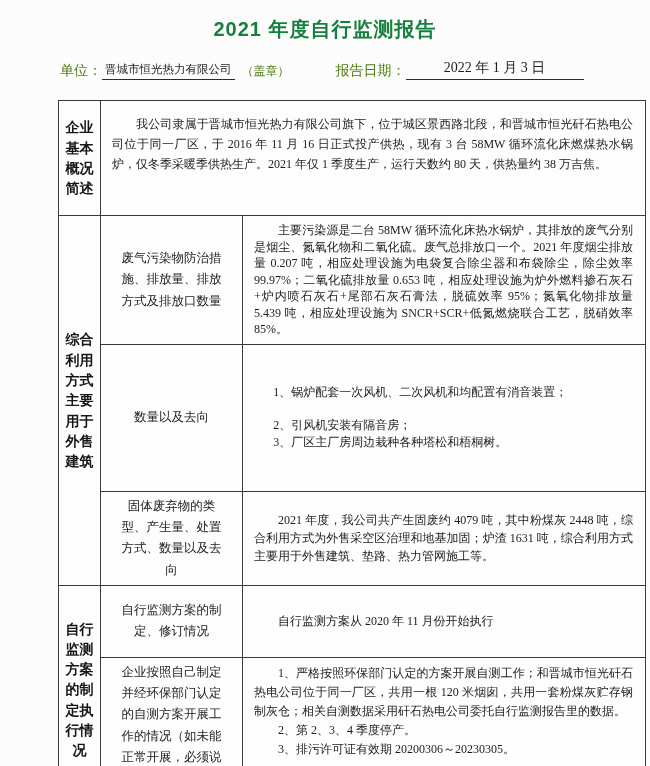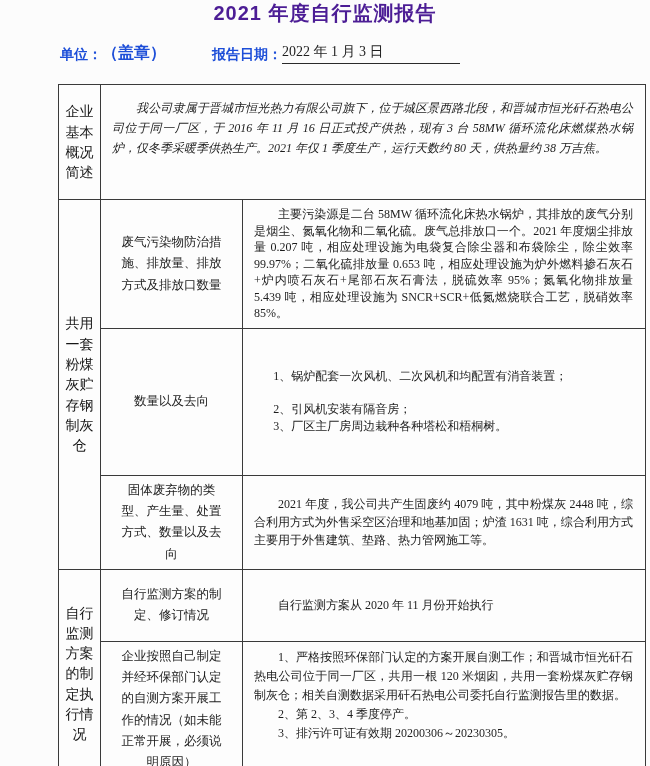--- a/index.html
+++ b/index.html
@@ -7,52 +7,52 @@
   .page {
     position: relative;
     width: 650px;
     height: 766px;
     background: #fcfcfc;
     color: #1e1e1e;
     font-family: "Liberation Serif", "DejaVu Serif", serif;
     overflow: hidden;
   }
   .doc-title {
-    padding-top: 0;
+    padding-top: 16px;
     text-align: center;
     font-family: "Liberation Sans", "DejaVu Sans", sans-serif;
     font-weight: bold;
     font-size: 20px;
     letter-spacing: 1px;
-    color: #4c1d95;
+    color: #15803d;
   }
   .meta-row {
     display: flex;
     align-items: flex-end;
     margin: 16px 5px 0 60px;
     white-space: nowrap;
   }
   .meta-label {
     font-family: "Liberation Sans", "DejaVu Sans", sans-serif;
-    font-weight: bold;
+    font-weight: normal;
     font-size: 14px;
-    color: #1d4ed8;
+    color: #4d7c0f;
   }
   .unit-value {
     font-size: 11.5px;
     border-bottom: 1px solid #2a2a2a;
     padding: 0 3px 2px 3px;
     min-width: 128px;
     text-align: center;
   }
-  .unit-seal { font-size: 16px; margin-left: 0; }
+  .unit-seal { font-size: 12px; margin-left: 7px; }
   .date-group { display: flex; align-items: flex-end; margin-left: 46px; }
   .date-value {
     width: 178px;
-    text-align: left;
+    text-align: center;
     font-size: 14px;
     border-bottom: 1.5px solid #2a2a2a;
     padding-bottom: 2px;
   }
   table.report {
     border-collapse: collapse;
     table-layout: fixed;
     width: 587px;
     margin: 20px 0 0 58px;
     background: #fdfdfd;
@@ -60,21 +60,21 @@
   table.report td {
     border: 1px solid #3a3a3a;
     vertical-align: middle;
     overflow: hidden;
   }
   .vhead { text-align: center; }
   .vhead .vtext {
     width: 2em;
     margin: 0 auto;
     font-family: "Liberation Sans", "DejaVu Sans", sans-serif;
-    font-weight: normal;
+    font-weight: bold;
     font-size: 14px;
     line-height: 1.45;
     word-break: break-all;
     text-align: center;
     color: #161616;
   }
   .rlabel {
     text-align: center;
     font-size: 12.5px;
     line-height: 1.7;
@@ -82,38 +82,39 @@
     color: #1c1c1c;
   }
   .content {
     font-size: 12px;
     padding: 6px 12px 6px 11px;
     text-align: justify;
     color: #1c1c1c;
   }
   .content p { text-indent: 2em; }
   .v-top { vertical-align: top !important; }
-  .lh-normal { line-height: 1.66; font-style: italic; }
+  .lh-normal { line-height: 1.66; }
   .lh-tight  { line-height: 1.38; }
   .lh-mid    { line-height: 1.5; }
   .lh-exec   { line-height: 1.58; }
   .noise-item { text-indent: 1.6em; line-height: 1.45; }
   .noise-gap { margin-bottom: 15px; }
   .overview-pad { padding-top: 14px; }
   .single-line p { text-indent: 2em; }
 </style>
 </head>
 <body>
 
 <div class="page">
 
   <div class="doc-title">2021 年度自行监测报告</div>
 
   <div class="meta-row">
     <span class="meta-label">单位：</span>
+    <span class="unit-value">晋城市恒光热力有限公司</span>
     <span class="unit-seal meta-label">（盖章）</span>
     <span class="date-group">
       <span class="meta-label">报告日期：</span>
       <span class="date-value">2022 年 1 月 3 日</span>
     </span>
   </div>
 
   <table class="report">
     <colgroup>
       <col style="width:42px">
@@ -126,21 +127,21 @@
       <td class="vhead">
         <div class="vtext">企业基本概况简述</div>
       </td>
       <td class="content lh-normal overview-pad v-top" colspan="2">
         <p>我公司隶属于晋城市恒光热力有限公司旗下，位于城区景西路北段，和晋城市恒光矸石热电公司位于同一厂区，于 2016 年 11 月 16 日正式投产供热，现有 3 台 58MW 循环流化床燃煤热水锅炉，仅冬季采暖季供热生产。2021 年仅 1 季度生产，运行天数约 80 天，供热量约 38 万吉焦。</p>
       </td>
     </tr>
 
     <tr style="height:120px">
       <td class="vhead" rowspan="3">
-        <div class="vtext">共用一套粉煤灰贮存钢制灰仓</div>
+        <div class="vtext">综合利用方式主要用于外售建筑</div>
       </td>
       <td class="rlabel">废气污染物防治措施、排放量、排放方式及排放口数量</td>
       <td class="content lh-tight v-top">
         <p>主要污染源是二台 58MW 循环流化床热水锅炉，其排放的废气分别是烟尘、氮氧化物和二氧化硫。废气总排放口一个。2021 年度烟尘排放量 0.207 吨，相应处理设施为电袋复合除尘器和布袋除尘，除尘效率 99.97%；二氧化硫排放量 0.653 吨，相应处理设施为炉外燃料掺石灰石+炉内喷石灰石+尾部石灰石膏法，脱硫效率 95%；氮氧化物排放量 5.439 吨，相应处理设施为 SNCR+SCR+低氮燃烧联合工艺，脱硝效率 85%。</p>
       </td>
     </tr>
 
     <tr style="height:147px">
       <td class="rlabel">数量以及去向</td>
       <td class="content">

